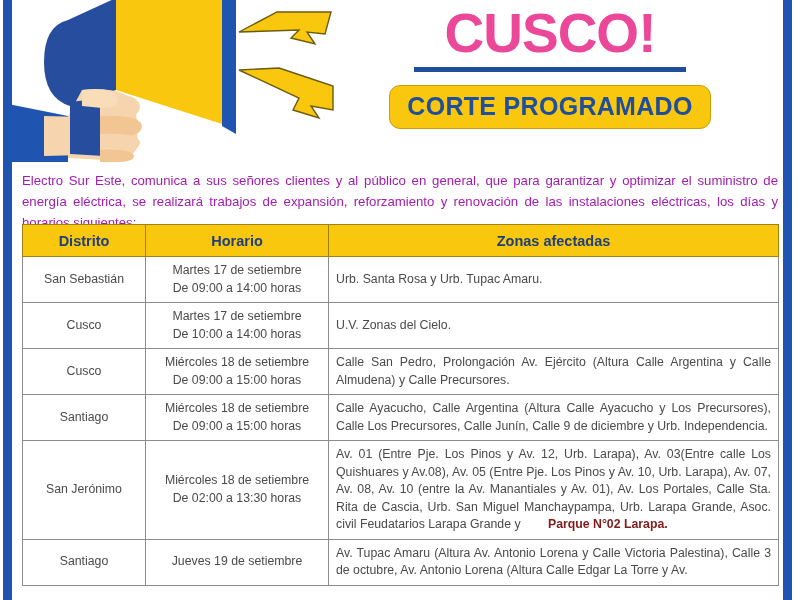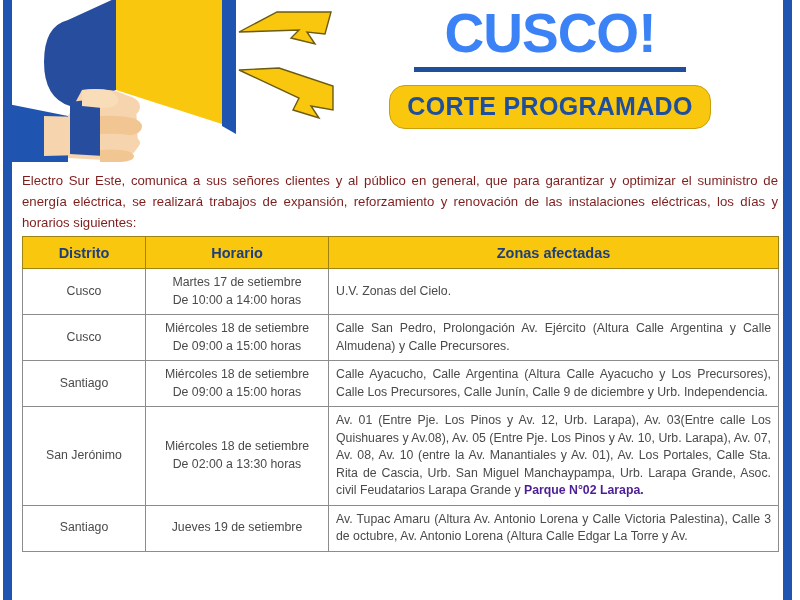--- a/index.html
+++ b/index.html
@@ -55,63 +55,63 @@
   .title-block {
     position: absolute;
     left: 370px;
     top: 0;
     width: 360px;
     text-align: center;
   }
   .city-title {
     font-size: 55px;
     font-weight: bold;
-    color: #3b82f6;
+    color: #ec4899;
     letter-spacing: -1px;
     line-height: 1.0;
     padding-top: 6px;
     font-family: "Liberation Sans", sans-serif;
   }
   .title-rule {
     width: 272px;
     height: 5px;
     background: #1f4e9c;
     margin: 6px auto 0 auto;
   }
   .badge {
     display: inline-block;
     margin-top: 13px;
     background: #f9c70d;
     border: 1px solid #c9a009;
-    border-radius: 16px;
+    border-radius: 11px;
     padding: 8px 17px 9px 17px;
     font-size: 25px;
     font-weight: bold;
     color: #1f4e9c;
     letter-spacing: 0.3px;
     line-height: 1;
   }
 
   
   .intro {
     position: absolute;
     left: 22px;
     top: 170px;
     width: 756px;
     font-size: 13.2px;
     line-height: 21px;
-    color: #7f1d1d;
+    color: #a21caf;
     text-align: justify;
   }
 
   
   .table-wrap {
     position: absolute;
     left: 22px;
-    top: 236px;
+    top: 224px;
     width: 756px;
   }
   table {
     border-collapse: collapse;
     width: 756px;
     table-layout: fixed;
   }
   col.c-distrito { width: 123px; }
   col.c-horario  { width: 183px; }
   col.c-zonas    { width: 450px; }
@@ -131,21 +131,21 @@
   }
   td {
     color: #4a4a4a;
     font-size: 12.3px;
     line-height: 17.5px;
     padding: 5px 6px;
   }
   td.distrito { text-align: center; }
   td.horario  { text-align: center; }
   td.zonas    { text-align: justify; padding-left: 7px; padding-right: 7px; }
-  td.zonas b  { font-weight: bold; color: #4c1d95; }
+  td.zonas b  { font-weight: bold; color: #7f1d1d; margin-left: 24px; }
 </style>
 </head>
 <body>
 
 <div class="edge-bar left"></div>
 <div class="edge-bar right"></div>
 
 <div class="header">
 
   <svg class="megaphone" viewBox="0 0 240 168">
@@ -198,20 +198,28 @@
     </colgroup>
     <thead>
       <tr>
         <th>Distrito</th>
         <th>Horario</th>
         <th>Zonas afectadas</th>
       </tr>
     </thead>
     <tbody id="table-body">
         <tr>
+          <td class="distrito">San Sebastián</td>
+          <td class="horario">
+            <div>Martes 17 de setiembre</div>
+            <div>De 09:00 a 14:00 horas</div>
+          </td>
+          <td class="zonas">Urb. Santa Rosa y Urb. Tupac Amaru.</td>
+        </tr>
+        <tr>
           <td class="distrito">Cusco</td>
           <td class="horario">
             <div>Martes 17 de setiembre</div>
             <div>De 10:00 a 14:00 horas</div>
           </td>
           <td class="zonas">U.V. Zonas del Cielo.</td>
         </tr>
         <tr>
           <td class="distrito">Cusco</td>
           <td class="horario">

